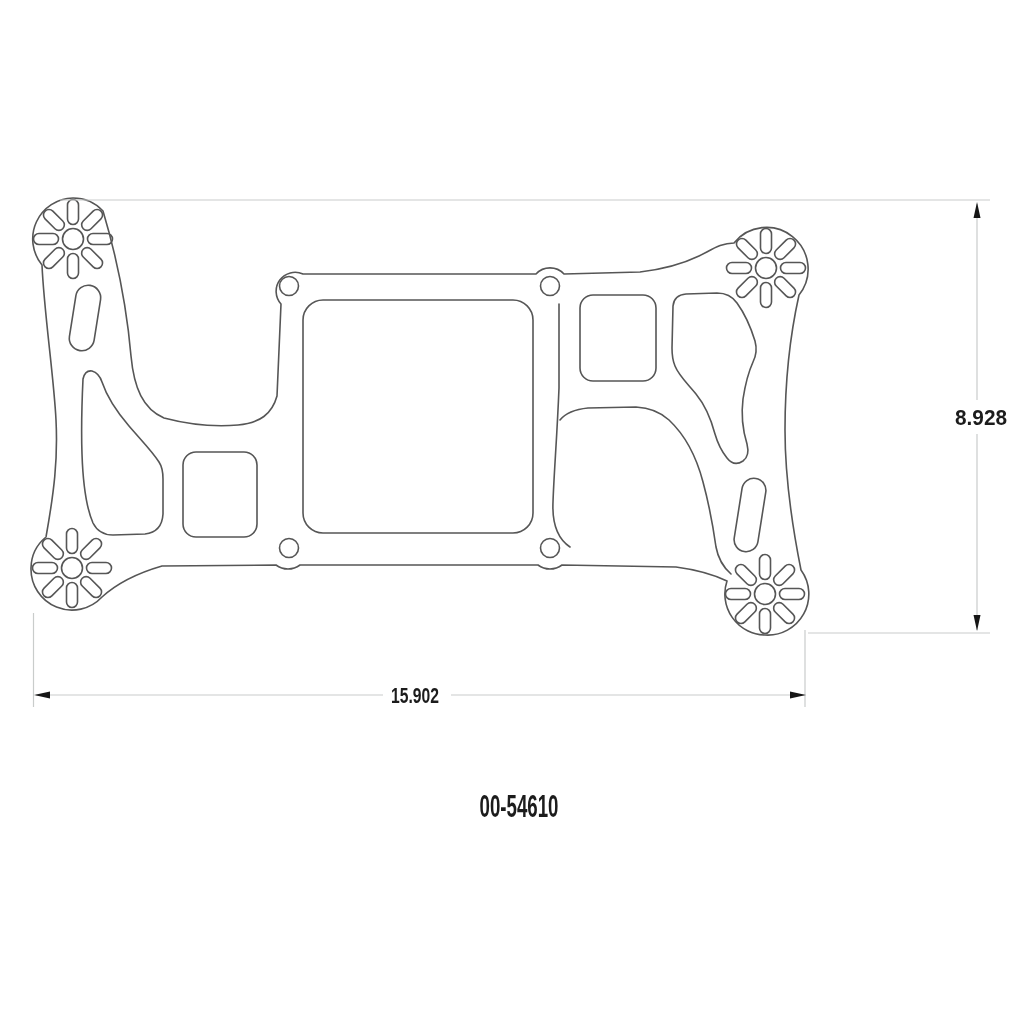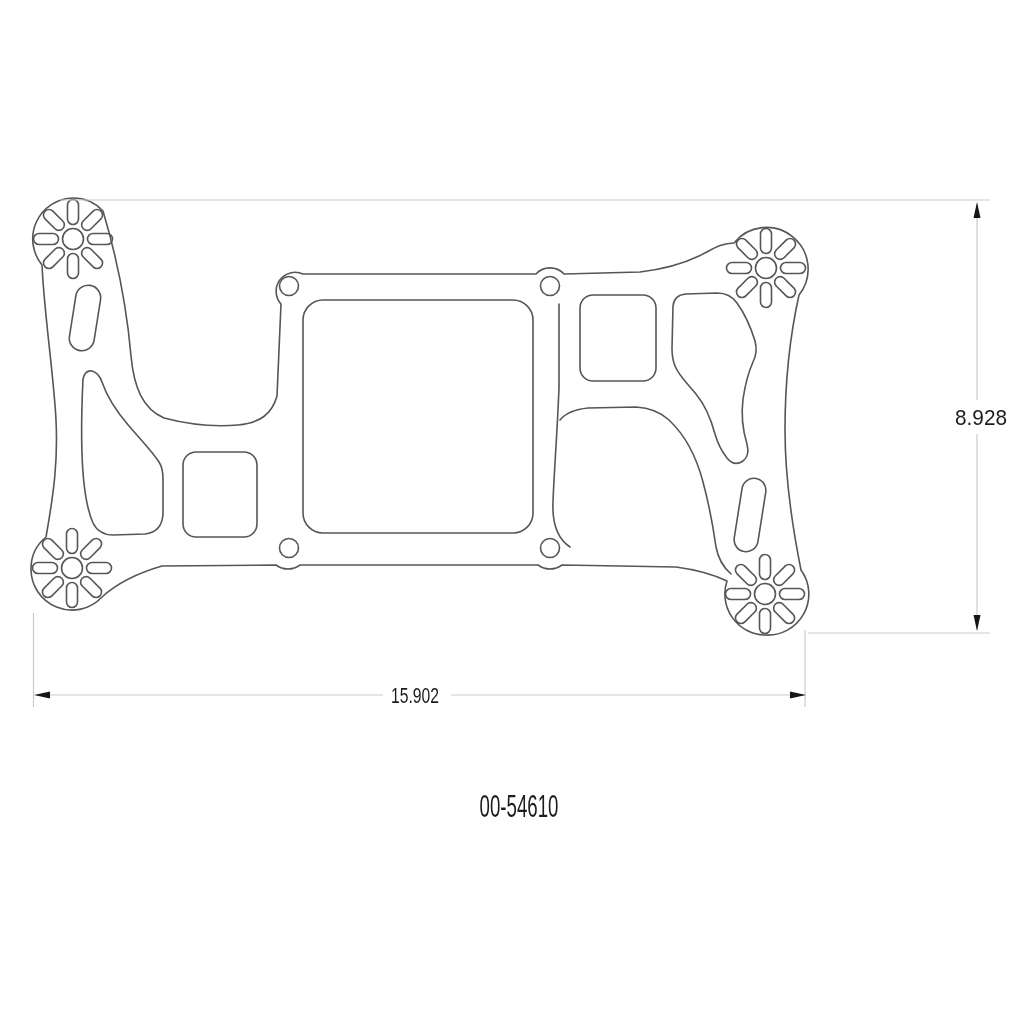--- a/index.html
+++ b/index.html
@@ -9,20 +9,21 @@
     width: 1024px;
     height: 1024px;
     overflow: hidden;
     font-family: "Liberation Sans", sans-serif;
   }
   .stage {
     position: relative;
     width: 1024px;
     height: 1024px;
     background: #ffffff;
+    font-weight: bold;
   }
   svg { display: block; }
   text {
     font-family: "Liberation Sans", "DejaVu Sans", sans-serif;
   }
 </style>
 </head>
 <body>
 
 <div class="stage">

